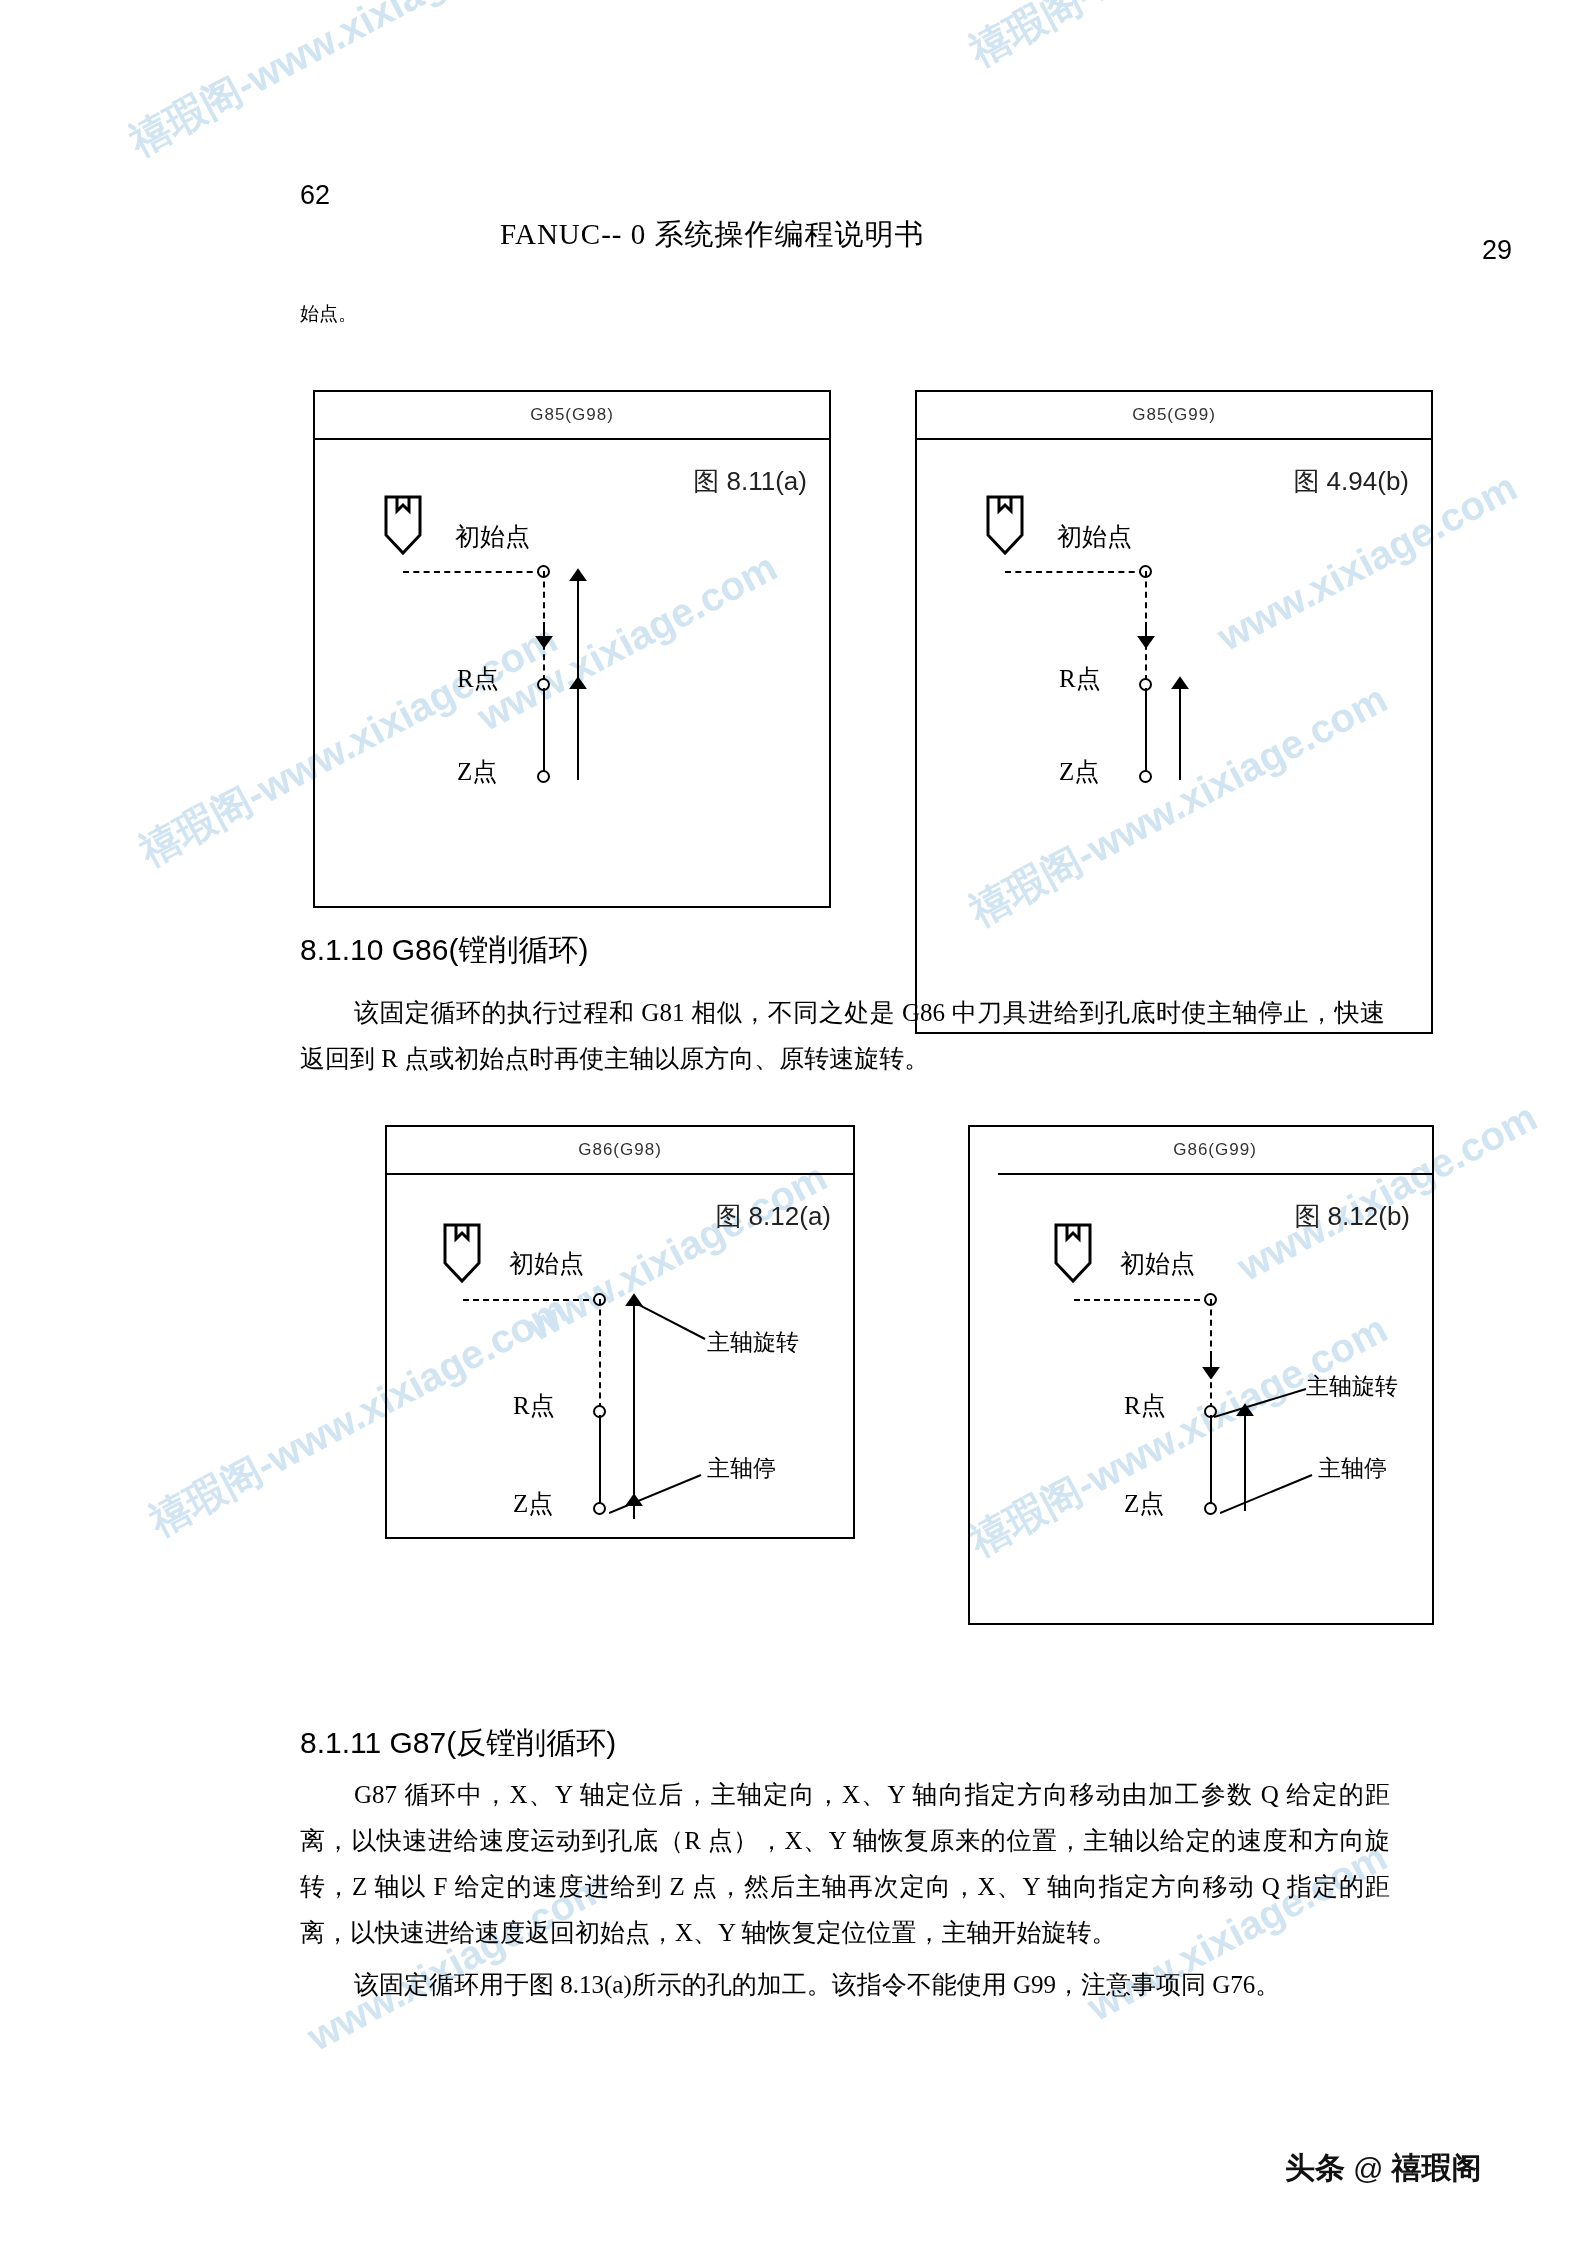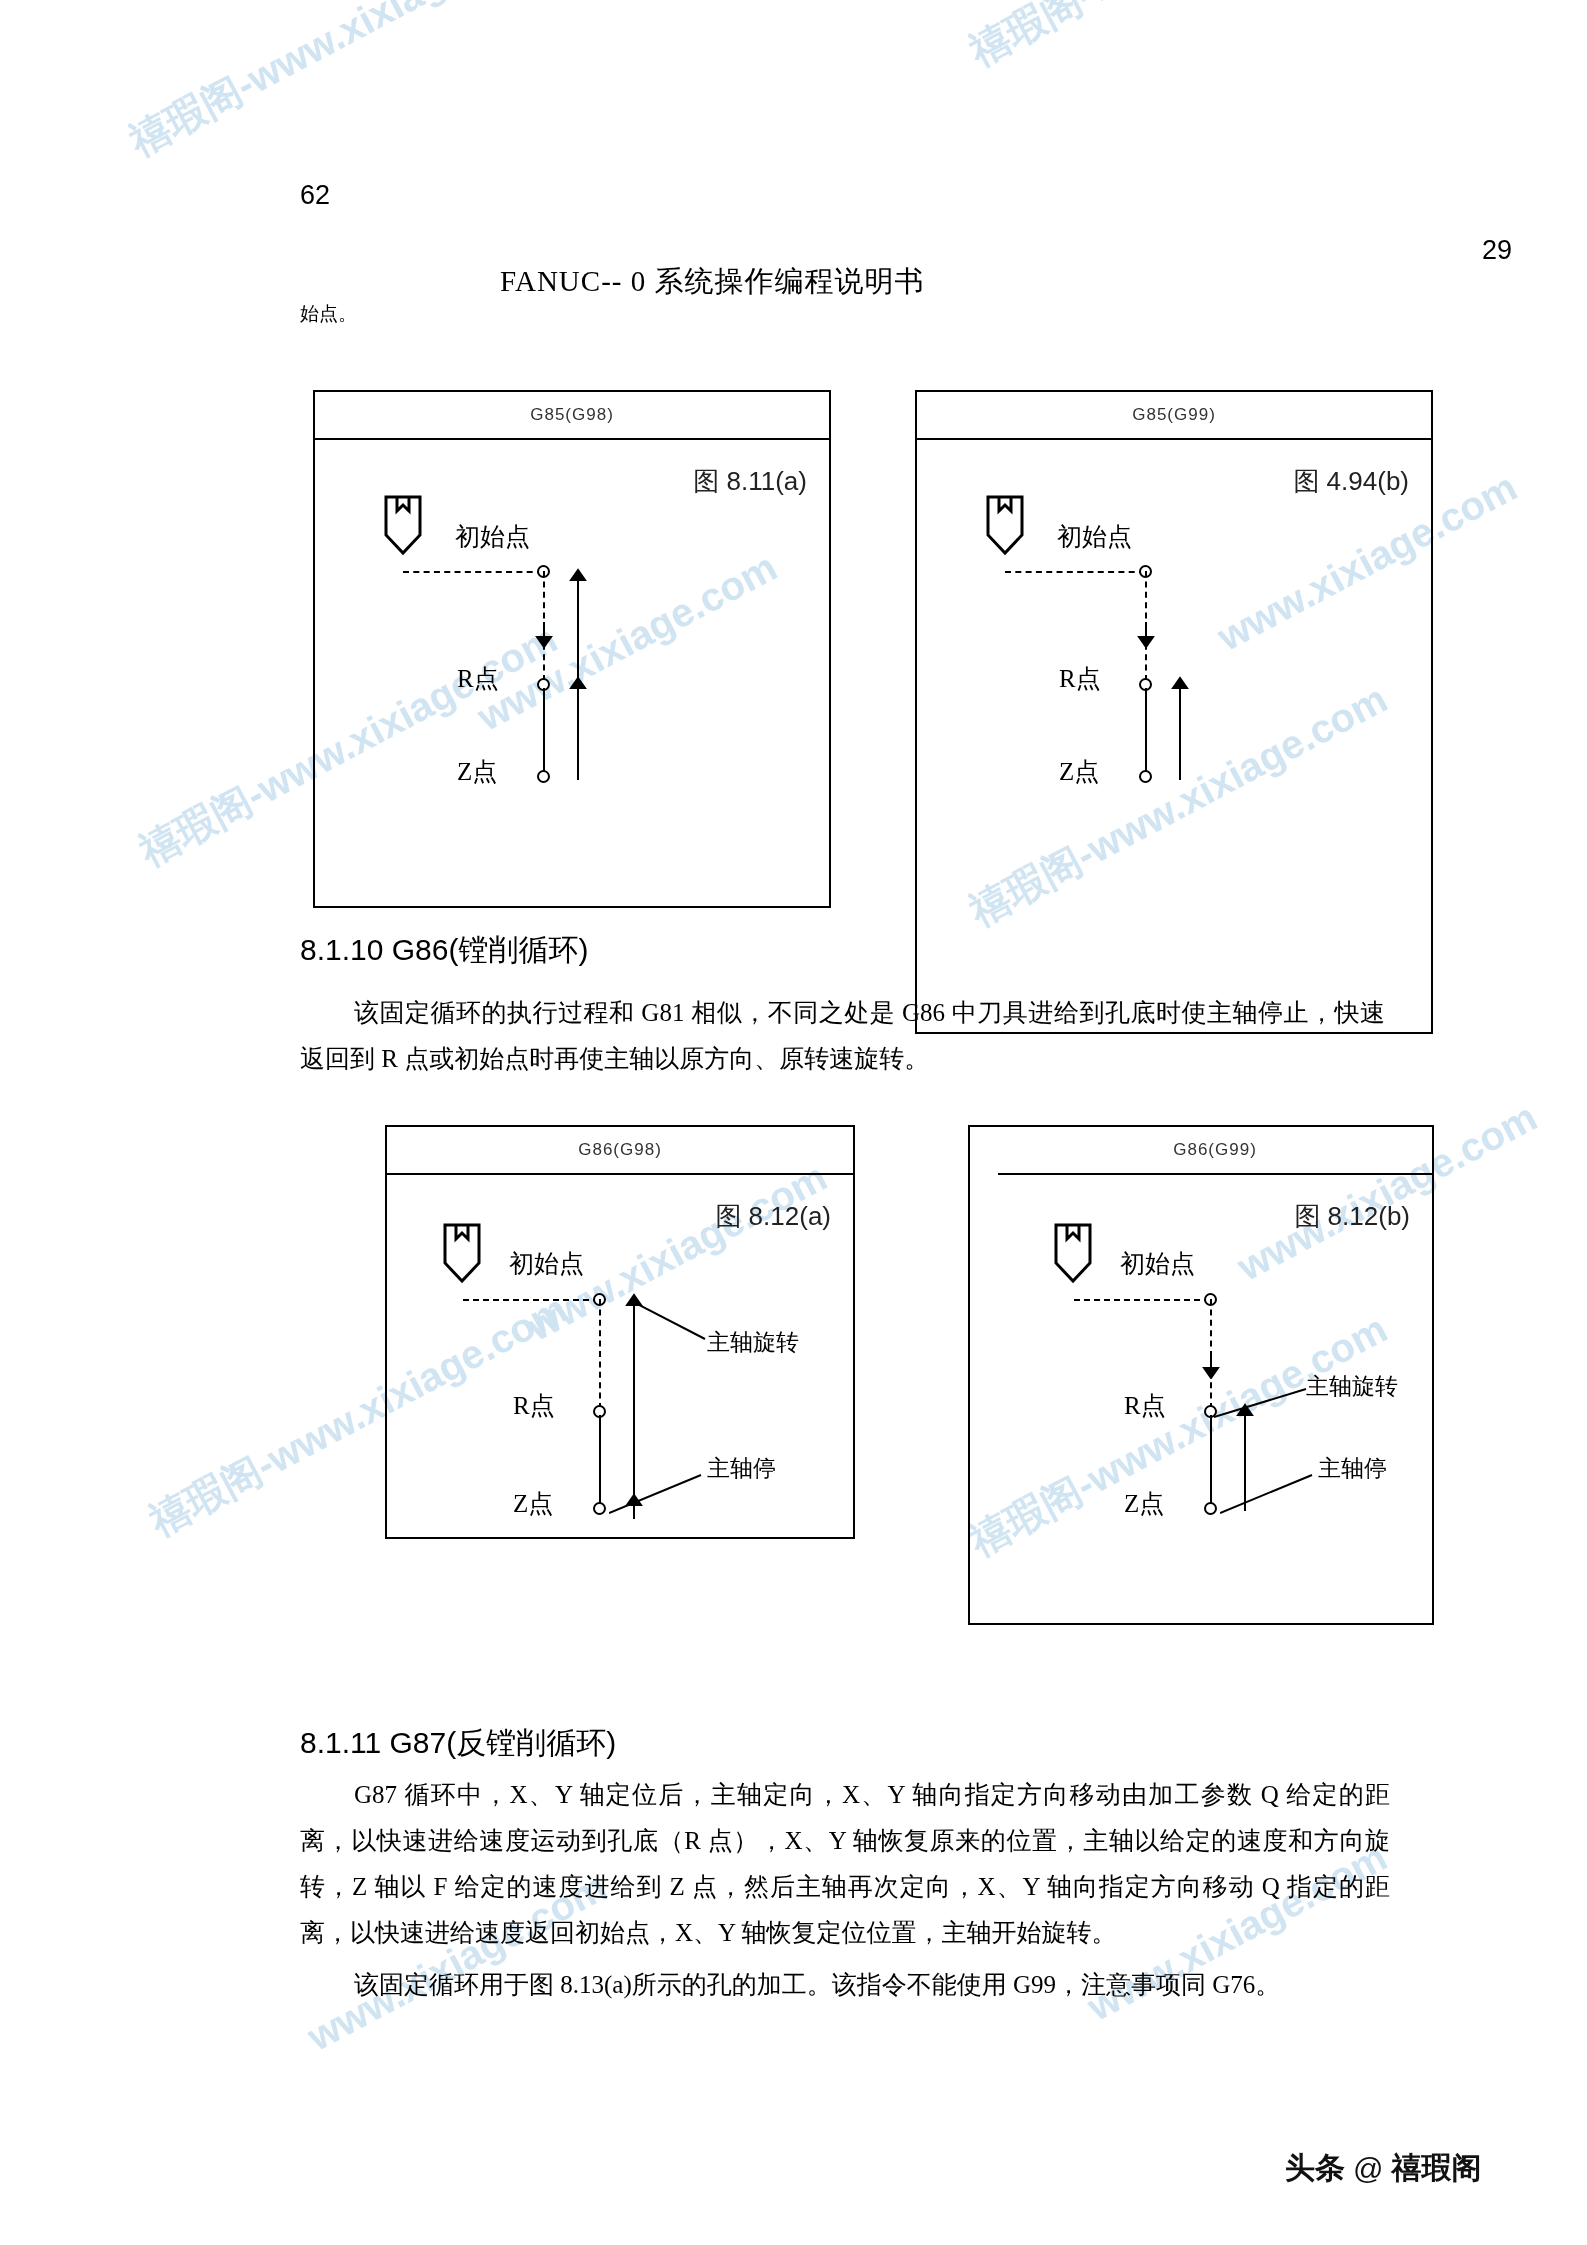--- a/index.html
+++ b/index.html
@@ -30,21 +30,20 @@
   
   .pg-left {
     position:absolute; left:300px; top:180px;
     font-size:27px; font-family:"Liberation Sans", sans-serif; color:#000;
   }
   .doc-title {
     position:absolute; left:500px; top:215px;
     font-size:29px; color:#000;
     font-family:"Liberation Serif", serif;
     letter-spacing:1px;
-    margin-top:47px;
   }
   .pg-right {
     position:absolute; left:1482px; top:235px;
     font-size:27px; font-family:"Liberation Sans", sans-serif; color:#000;
   }
 
   .line-text {
     position:absolute;
     font-size:19px;
     color:#000;

